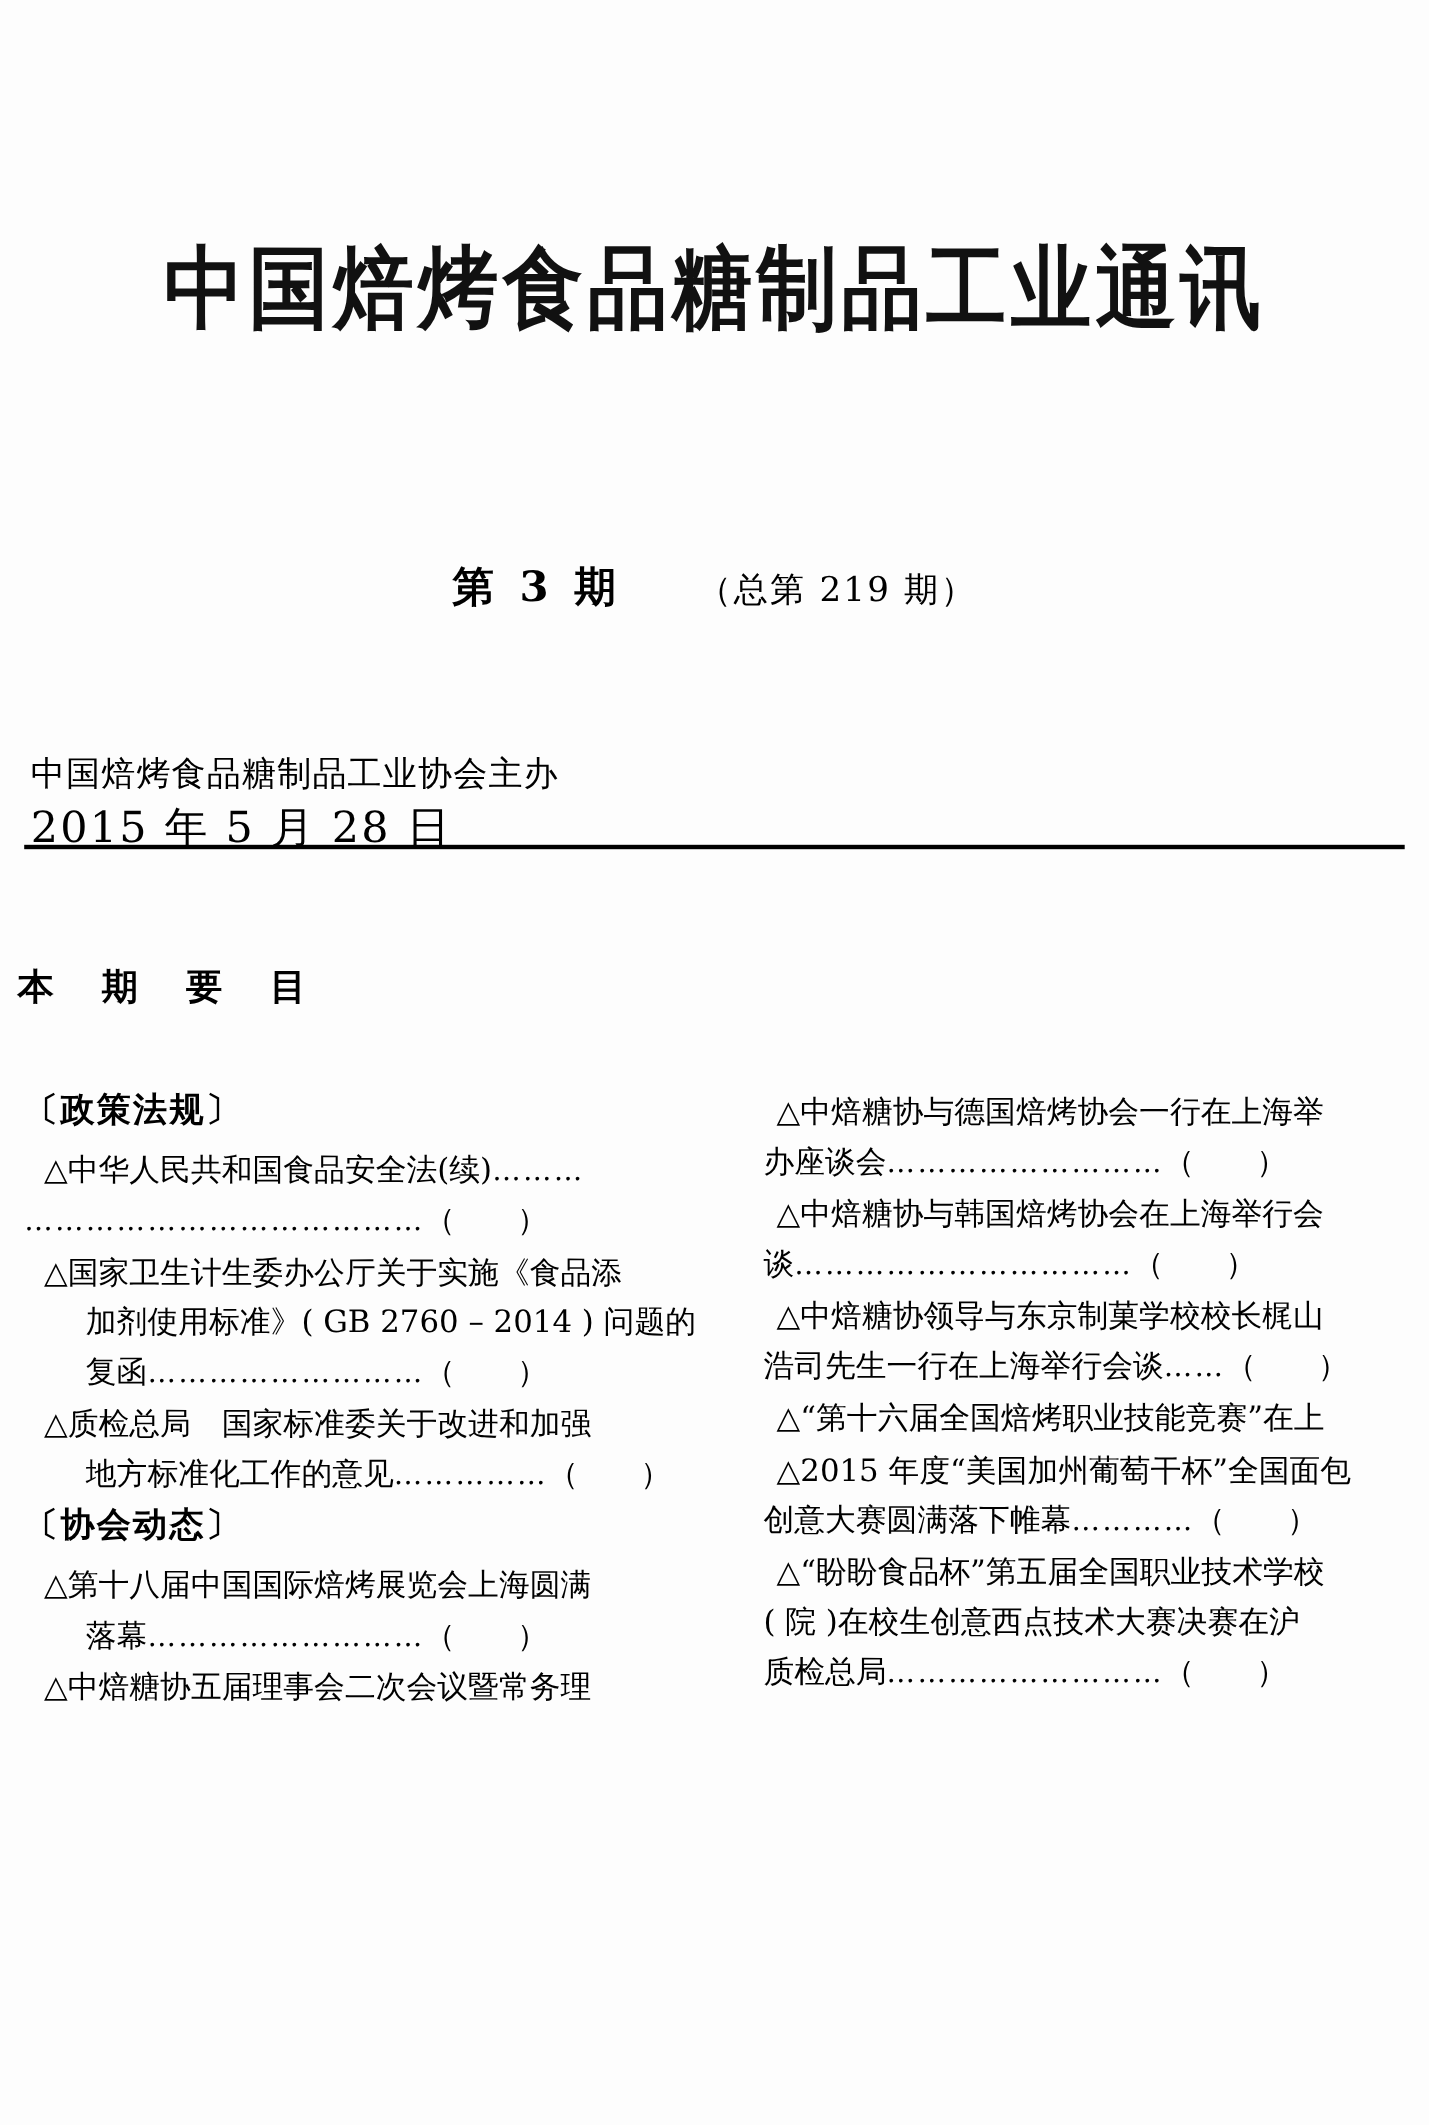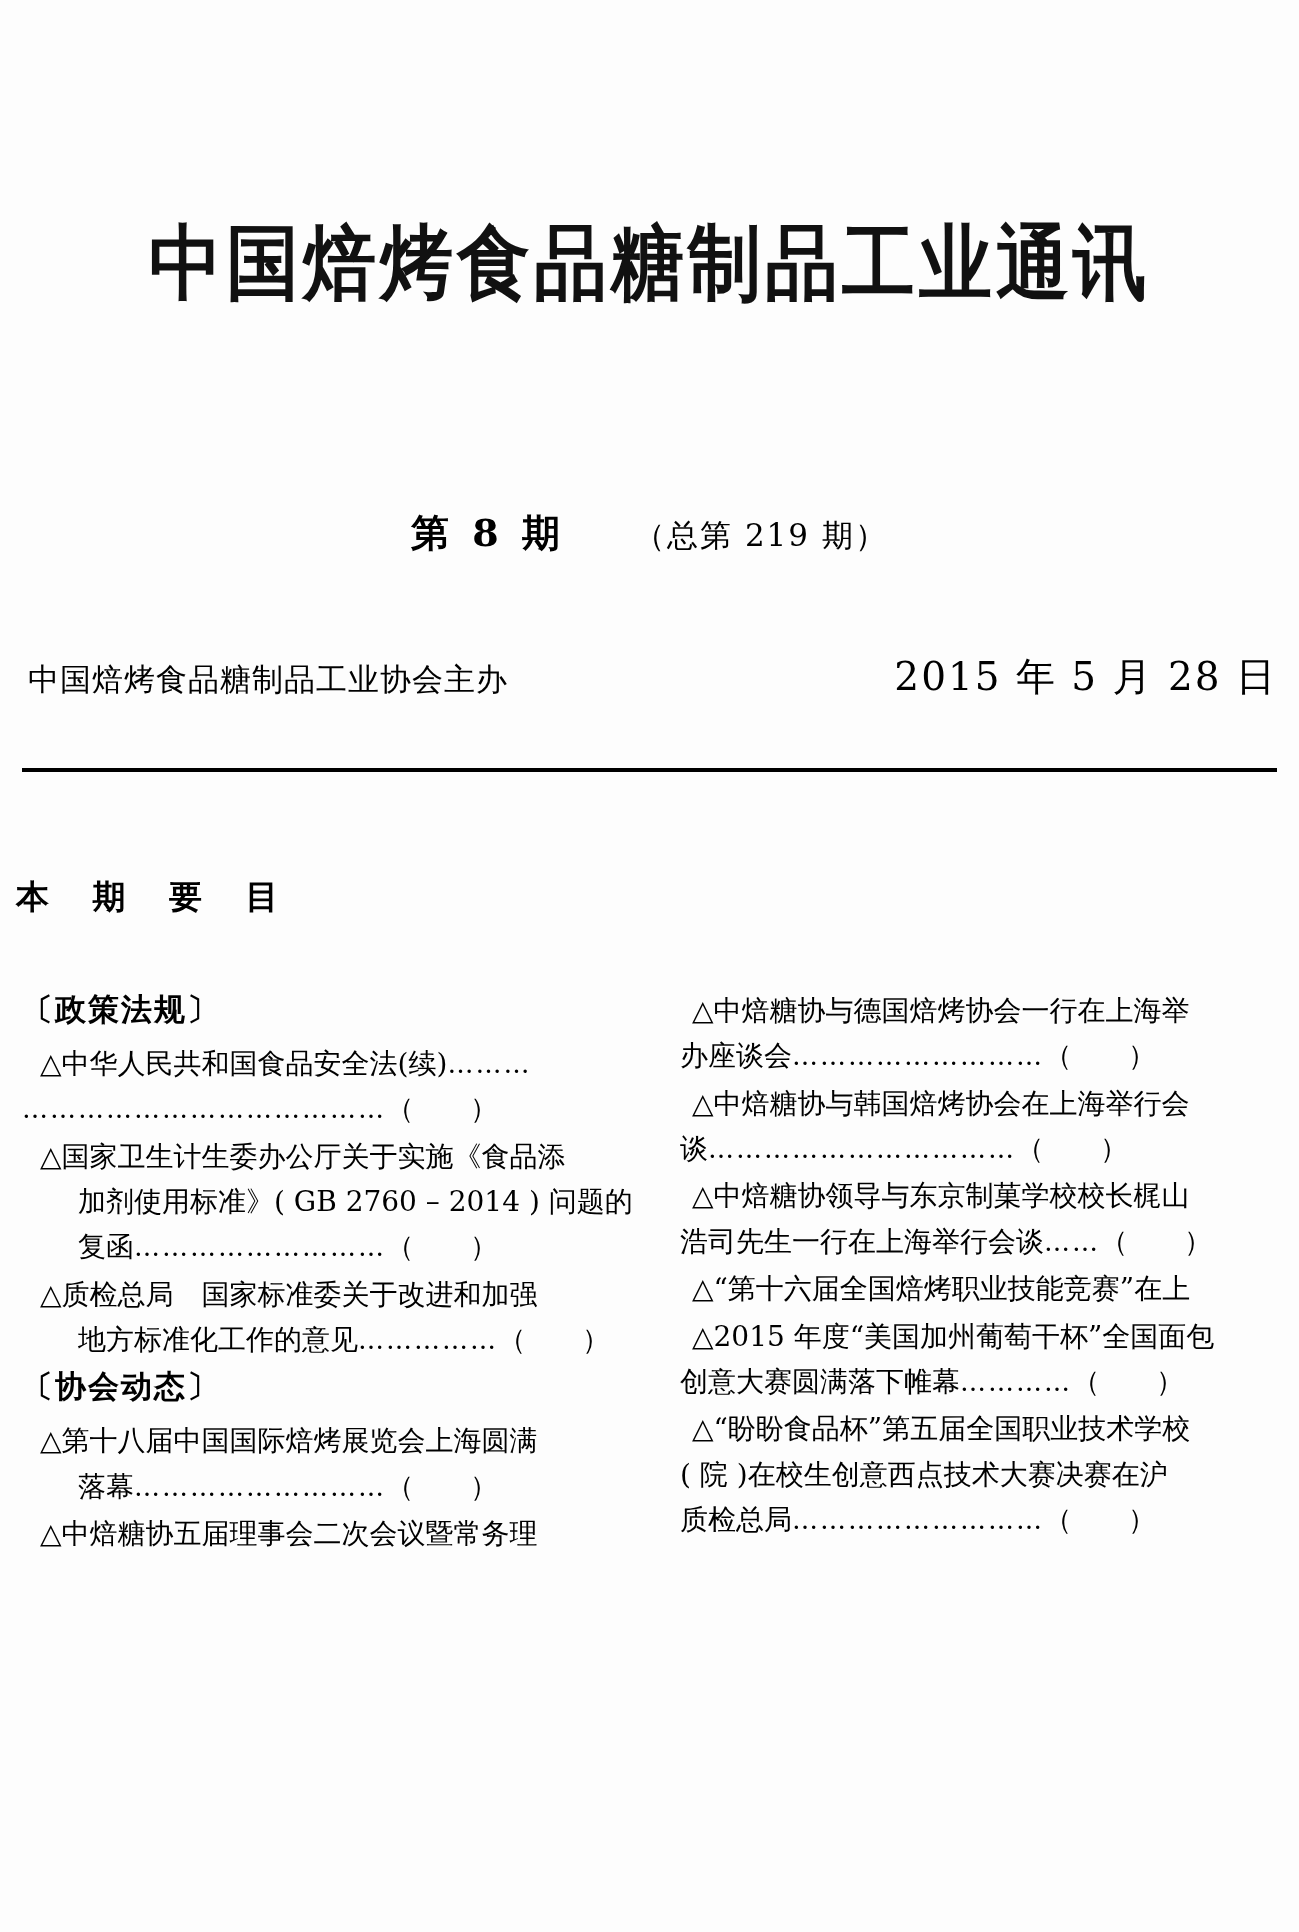--- a/index.html
+++ b/index.html
@@ -65,25 +65,26 @@
   .issue-total {
     font-size: 31px;
     letter-spacing: 2px;
     margin-left: 64px;
   }
 
   .imprint {
     position: absolute;
     left: 28px;
     right: 22px;
-    top: 650px;
+    top: 683px;
     display: flex;
     justify-content: space-between;
     align-items: baseline;
     white-space: nowrap;
+    flex-direction: column;
   }
   .imprint-left {
     font-size: 31px;
     letter-spacing: 1px;
   }
   .imprint-right {
     font-size: 39px;
     letter-spacing: 2px;
   }
   .divider {
@@ -108,21 +109,21 @@
     text-indent: 16px;
   }
 
   
   .toc {
     position: absolute;
     left: 22px;
     right: 22px;
     top: 985px;
     display: flex;
-    gap: 34px;
+    gap: 48px;
   }
   .toc-col {
     width: 588px;
     flex: 0 0 588px;
   }
   .toc-col.right {
     padding-top: 3px;
   }
 
   .section-title {
@@ -166,21 +167,21 @@
 <body>
 
 <div class="page">
   <div class="inner">
 
     <div class="masthead">
       <div class="masthead-title">中国焙烤食品糖制品工业通讯</div>
     </div>
 
     <div class="issue-line">
-      <span class="issue-main">第 8 期</span>
+      <span class="issue-main">第 3 期</span>
       <span class="issue-total">（总第 219 期）</span>
     </div>
 
     <div class="imprint">
       <div class="imprint-left">中国焙烤食品糖制品工业协会主办</div>
       <div class="imprint-right">2015 年 5 月 28 日</div>
     </div>
 
     <div class="divider"></div>
 

